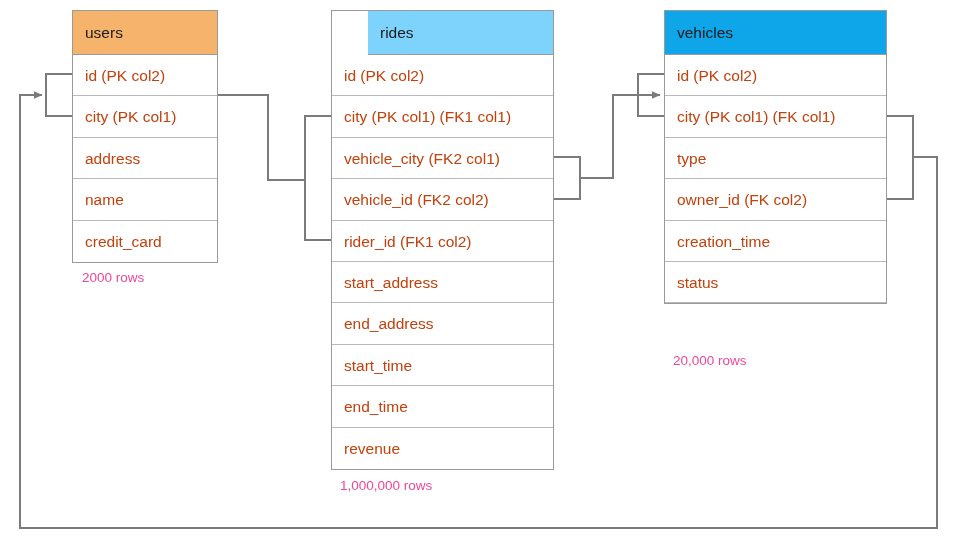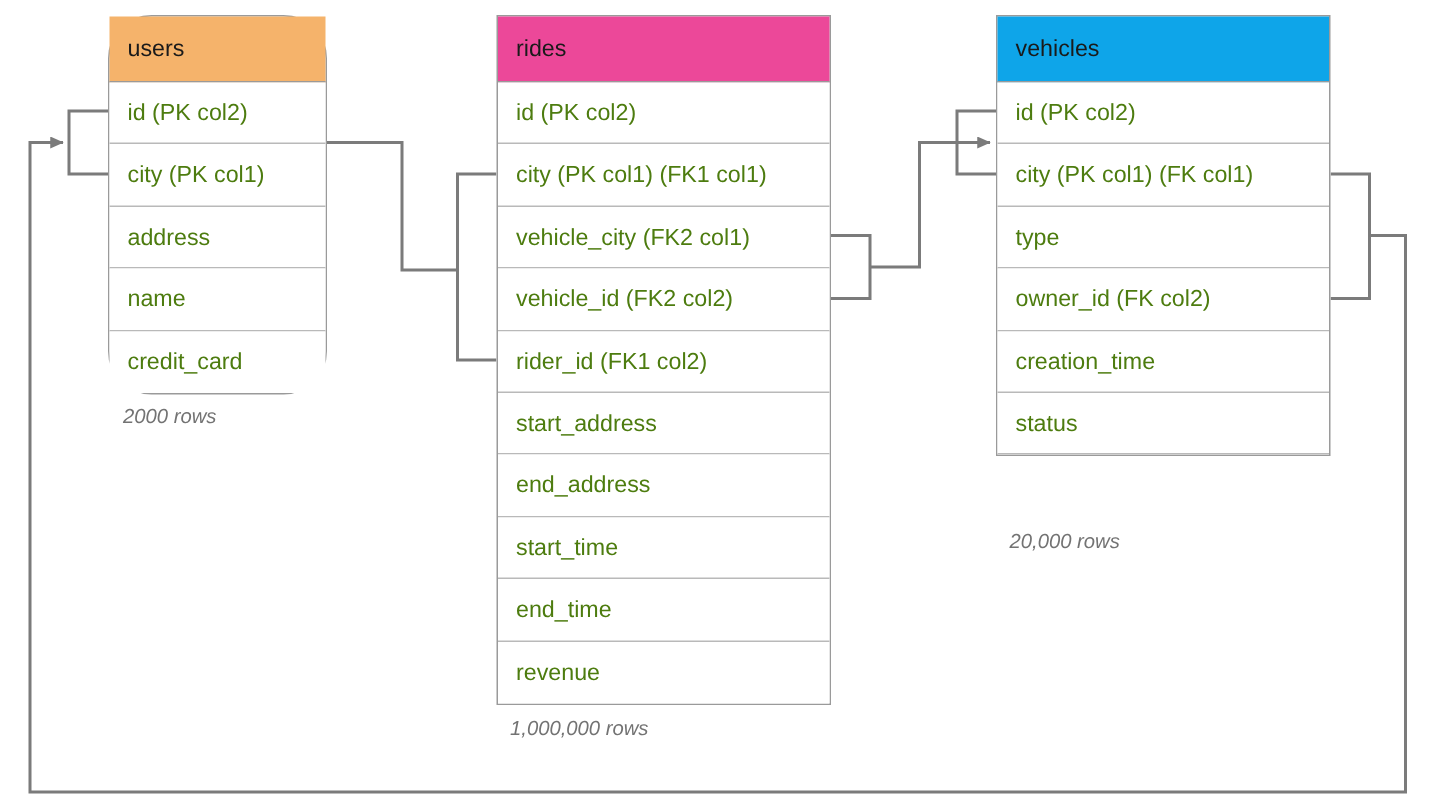--- a/index.html
+++ b/index.html
@@ -42,35 +42,34 @@
     border-bottom: 1px solid #9a9a9a;
     overflow: hidden;
     white-space: nowrap;
   }
   .tbl-row {
     box-sizing: border-box;
     height: 41.4px;
     line-height: 41.4px;
     padding: 0 0 0 12px;
     font-size: 15.5px;
-    color: #4d7c0f;
+    color: #c2410c;
     border-bottom: 1px solid #b9b9b9;
     background: #ffffff;
     overflow: hidden;
     white-space: nowrap;
   }
   .tbl-row.last {
     border-bottom: none;
   }
   .row-count {
     position: absolute;
     font-size: 13.5px;
-    color: #737373;
+    color: #ec4899;
     white-space: nowrap;
-    font-style: italic;
   }
 </style>
 </head>
 <body>
 
 <div id="canvas">
 
   <svg class="connectors" width="960" height="540" viewBox="0 0 960 540">
     <defs>
       <marker id="arrowhead" markerWidth="9" markerHeight="8" refX="8.5" refY="4" orient="auto" markerUnits="userSpaceOnUse">
@@ -88,32 +87,32 @@
 
     <path d="M 664,74 L 638,74 L 638,116 L 664,116" fill="none" stroke="#7b7b7b" stroke-width="2"></path>
 
     <path d="M 580,178 L 613,178 L 613,95 L 660,95" fill="none" stroke="#7b7b7b" stroke-width="2" marker-end="url(#arrowhead)"></path>
 
     <path d="M 887,116 L 913,116 L 913,199 L 887,199" fill="none" stroke="#7b7b7b" stroke-width="2"></path>
 
     <path d="M 913,157 L 937,157 L 937,528 L 20,528 L 20,95 L 42,95" fill="none" stroke="#7b7b7b" stroke-width="2" marker-end="url(#arrowhead)"></path>
   </svg>
 
-  <div class="table-box" style="left:72px; top:10px; width:146px;border-radius:29px;">
+  <div class="table-box" style="left:72px; top:10px; width:146px;">
     <div class="tbl-header" style="background:#f5b36b;">users</div>
     <div class="tbl-row">id (PK col2)</div>
     <div class="tbl-row">city (PK col1)</div>
     <div class="tbl-row">address</div>
     <div class="tbl-row">name</div>
     <div class="tbl-row last">credit_card</div>
   </div>
   <div class="row-count" style="left:82px; top:270px;">2000 rows</div>
 
   <div class="table-box" style="left:331px; top:10px; width:223px;">
-    <div class="tbl-header" style="background:#ec4899;">rides</div>
+    <div class="tbl-header" style="background:#7dd3fc;margin-left:36px;">rides</div>
     <div class="tbl-row">id (PK col2)</div>
     <div class="tbl-row">city (PK col1) (FK1 col1)</div>
     <div class="tbl-row">vehicle_city (FK2 col1)</div>
     <div class="tbl-row">vehicle_id (FK2 col2)</div>
     <div class="tbl-row">rider_id (FK1 col2)</div>
     <div class="tbl-row">start_address</div>
     <div class="tbl-row">end_address</div>
     <div class="tbl-row">start_time</div>
     <div class="tbl-row">end_time</div>
     <div class="tbl-row last">revenue</div>

